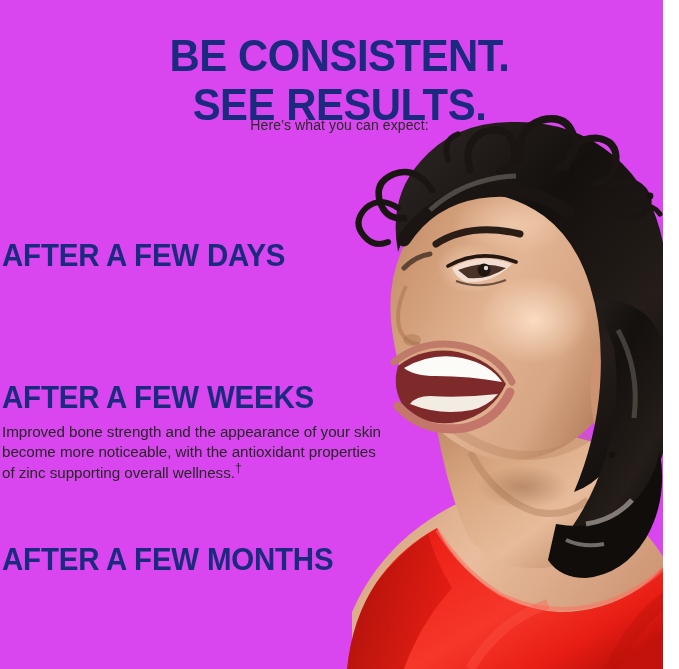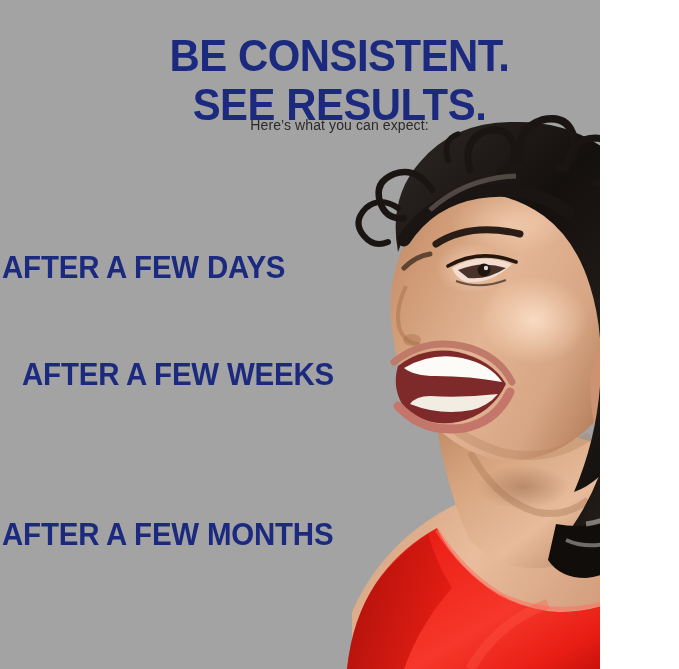--- a/index.html
+++ b/index.html
@@ -8,23 +8,23 @@
     padding: 0;
     background: #ffffff;
   }
   body {
     font-family: "Liberation Sans", sans-serif;
     -webkit-font-smoothing: antialiased;
   }
 
   #page {
     position: relative;
-    width: 600px;
+    width: 663px;
     height: 669px;
-    background: #a3a3a3;
+    background: #d946ef;
     overflow: hidden;
   }
 
   
   .photo-layer {
     position: absolute;
     left: 0;
     top: 0;
     width: 679px;
     height: 669px;
@@ -77,23 +77,23 @@
     font-size: 14px;
     line-height: 19px;
     letter-spacing: 0.1px;
   }
 
   .section {
     position: absolute;
     left: 2px;
     width: 392px;
   }
-  .section-1 { top: 251px; }
-  .section-2 { top: 358px; margin-left: 20px; }
-  .section-3 { top: 518px; }
+  .section-1 { top: 239px; }
+  .section-2 { top: 381px; }
+  .section-3 { top: 543px; }
 
   .section-heading {
     color: #1b2a7f;
     font-family: "Liberation Sans Narrow", "Liberation Sans", sans-serif;
     font-weight: bold;
     font-size: 31px;
     line-height: 34px;
     letter-spacing: -0.2px;
     margin: 0 0 7px 0;
     transform: scaleX(0.95);
@@ -292,20 +292,21 @@
     </h1>
 
     <div class="subhead">Here’s what you can expect:</div>
 
     <div class="section section-1">
       <div class="section-heading">AFTER A FEW DAYS</div>
     </div>
 
     <div class="section section-2">
       <div class="section-heading">AFTER A FEW WEEKS</div>
+      <p class="section-body"><span>Improved bone strength and the appearance of your skin become more noticeable, with the antioxidant properties of zinc supporting overall wellness.</span><span class="dag">†</span></p>
     </div>
 
     <div class="section section-3">
       <div class="section-heading">AFTER A FEW MONTHS</div>
     </div>
 
   </div>
 </div>
 
 </body></html>

